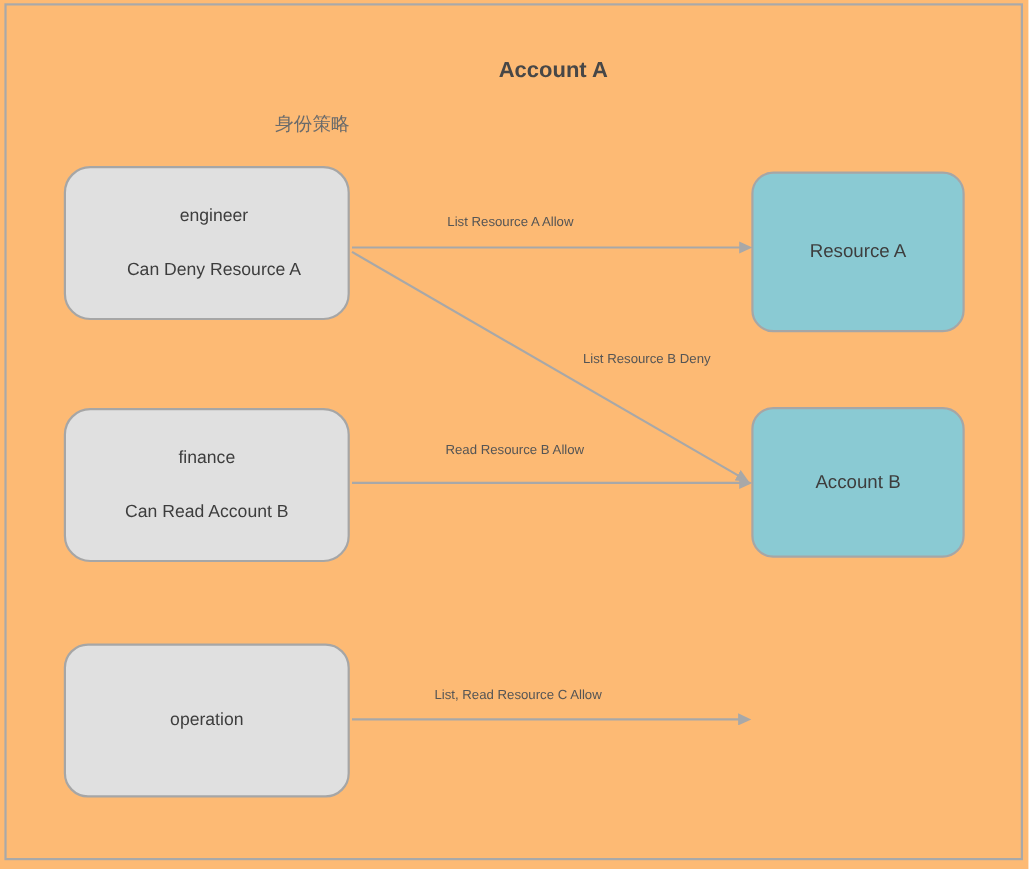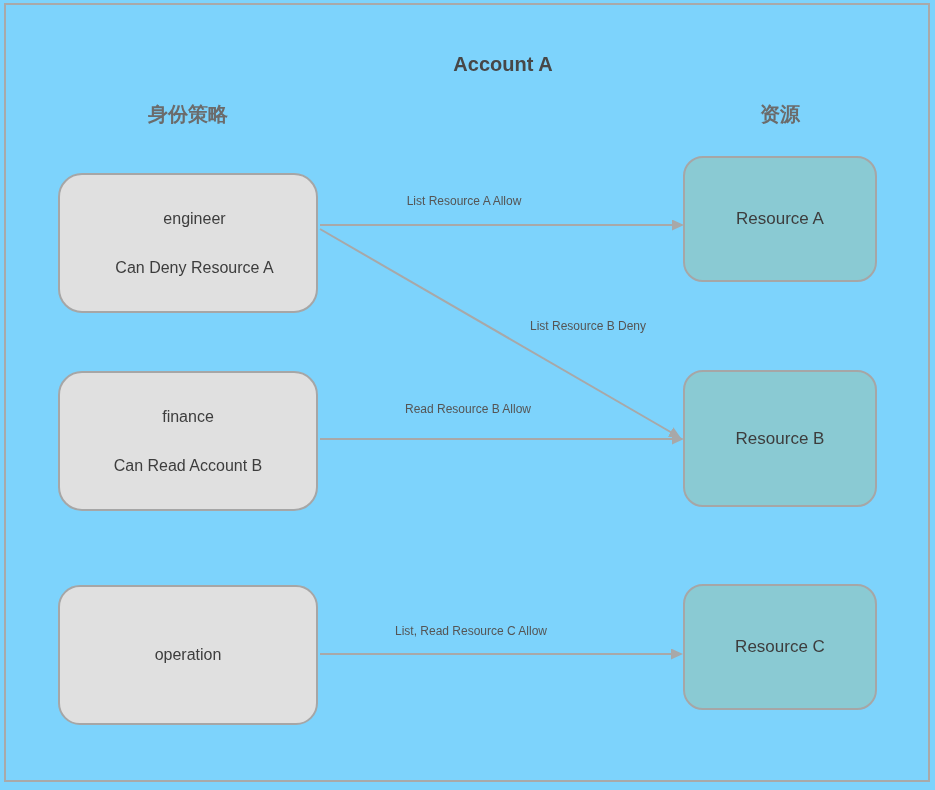--- a/index.html
+++ b/index.html
@@ -5,21 +5,21 @@
   html, body {
     margin: 0;
     padding: 0;
     background: #ffffff;
     font-family: "Liberation Sans", "DejaVu Sans", sans-serif;
   }
   .canvas {
     position: relative;
     width: 935px;
     height: 790px;
-    background: #7dd3fc;
+    background: #fdba74;
     overflow: hidden;
     color: var(--text-dark, #3d3d3d);
   }
   .frame {
     position: absolute;
     left: 4px;
     top: 3px;
     right: 5px;
     bottom: 8px;
     border: 2px solid #a9a9a9;
@@ -31,23 +31,23 @@
     top: 53px;
     width: 300px;
     text-align: center;
     font-size: 20px;
     font-weight: bold;
     color: #474747;
   }
   .col-header {
     position: absolute;
     top: 101px;
-    text-align: center;
-    font-size: 20px;
-    font-weight: bold;
+    text-align: right;
+    font-size: 17px;
+    font-weight: normal;
     color: #6b6b6b;
   }
   .col-header.left  { left: 58px;  width: 260px; }
   .col-header.right { left: 683px; width: 194px; }
   .box {
     position: absolute;
     box-sizing: border-box;
     border: 2px solid var(--shape-border, #a6a6a6);
     display: flex;
     flex-direction: column;
@@ -61,26 +61,26 @@
     left: 58px;
     width: 260px;
     height: 140px;
     border-radius: 24px;
     background: var(--policy-fill, #e0e0e0);
     gap: 31px;
   }
   .box.resource {
     left: 683px;
     width: 194px;
-    height: 126px;
+    height: 146px;
     border-radius: 20px;
     background: var(--resource-fill, #8acad3);
     font-size: 17px;
   }
-  #policy-0   { top: 173px; padding-left: 13px; }
+  #policy-0   { top: 151px; padding-left: 13px; }
   #policy-1   { top: 371px; }
   #policy-2   { top: 585px; border-radius: 22px; }
   #resource-0 { top: 156px; }
   #resource-1 { top: 370px; height: 137px; }
   #resource-2 { top: 584px; }
   .edges-layer {
     position: absolute;
     left: 0;
     top: 0;
     width: 935px;
@@ -107,21 +107,20 @@
 </head>
 <body>
 
 <div class="canvas">
 
   <div class="frame"></div>
 
   <div class="title">Account A</div>
 
   <div class="col-header left">身份策略</div>
-  <div class="col-header right">资源</div>
 
   <svg class="edges-layer" viewBox="0 0 935 790" xmlns="http://www.w3.org/2000/svg">
     <defs>
       <marker id="arrowhead" markerWidth="13" markerHeight="11" refX="4" refY="5.5" orient="auto" markerUnits="userSpaceOnUse">
         <path d="M0,0 L12,5.5 L0,11 Z" fill="#a8a8a8" style="fill: var(--arrow, #a8a8a8)"></path>
       </marker>
     </defs>
     <line class="edge-line" x1="320" y1="225" x2="676" y2="225" marker-end="url(#arrowhead)"></line>
     <line class="edge-line" x1="320" y1="229" x2="674" y2="434" marker-end="url(#arrowhead)"></line>
     <line class="edge-line" x1="320" y1="439" x2="676" y2="439" marker-end="url(#arrowhead)"></line>
@@ -142,19 +141,16 @@
     <div>Can Read Account B</div>
   </div>
   <div class="box policy" id="policy-2">
     <div>operation</div>
   </div>
 
   <div class="box resource" id="resource-0">
     <div>Resource A</div>
   </div>
   <div class="box resource" id="resource-1">
-    <div>Resource B</div>
-  </div>
-  <div class="box resource" id="resource-2">
-    <div>Resource C</div>
+    <div>Account B</div>
   </div>
 
 </div>
 
 </body></html>

